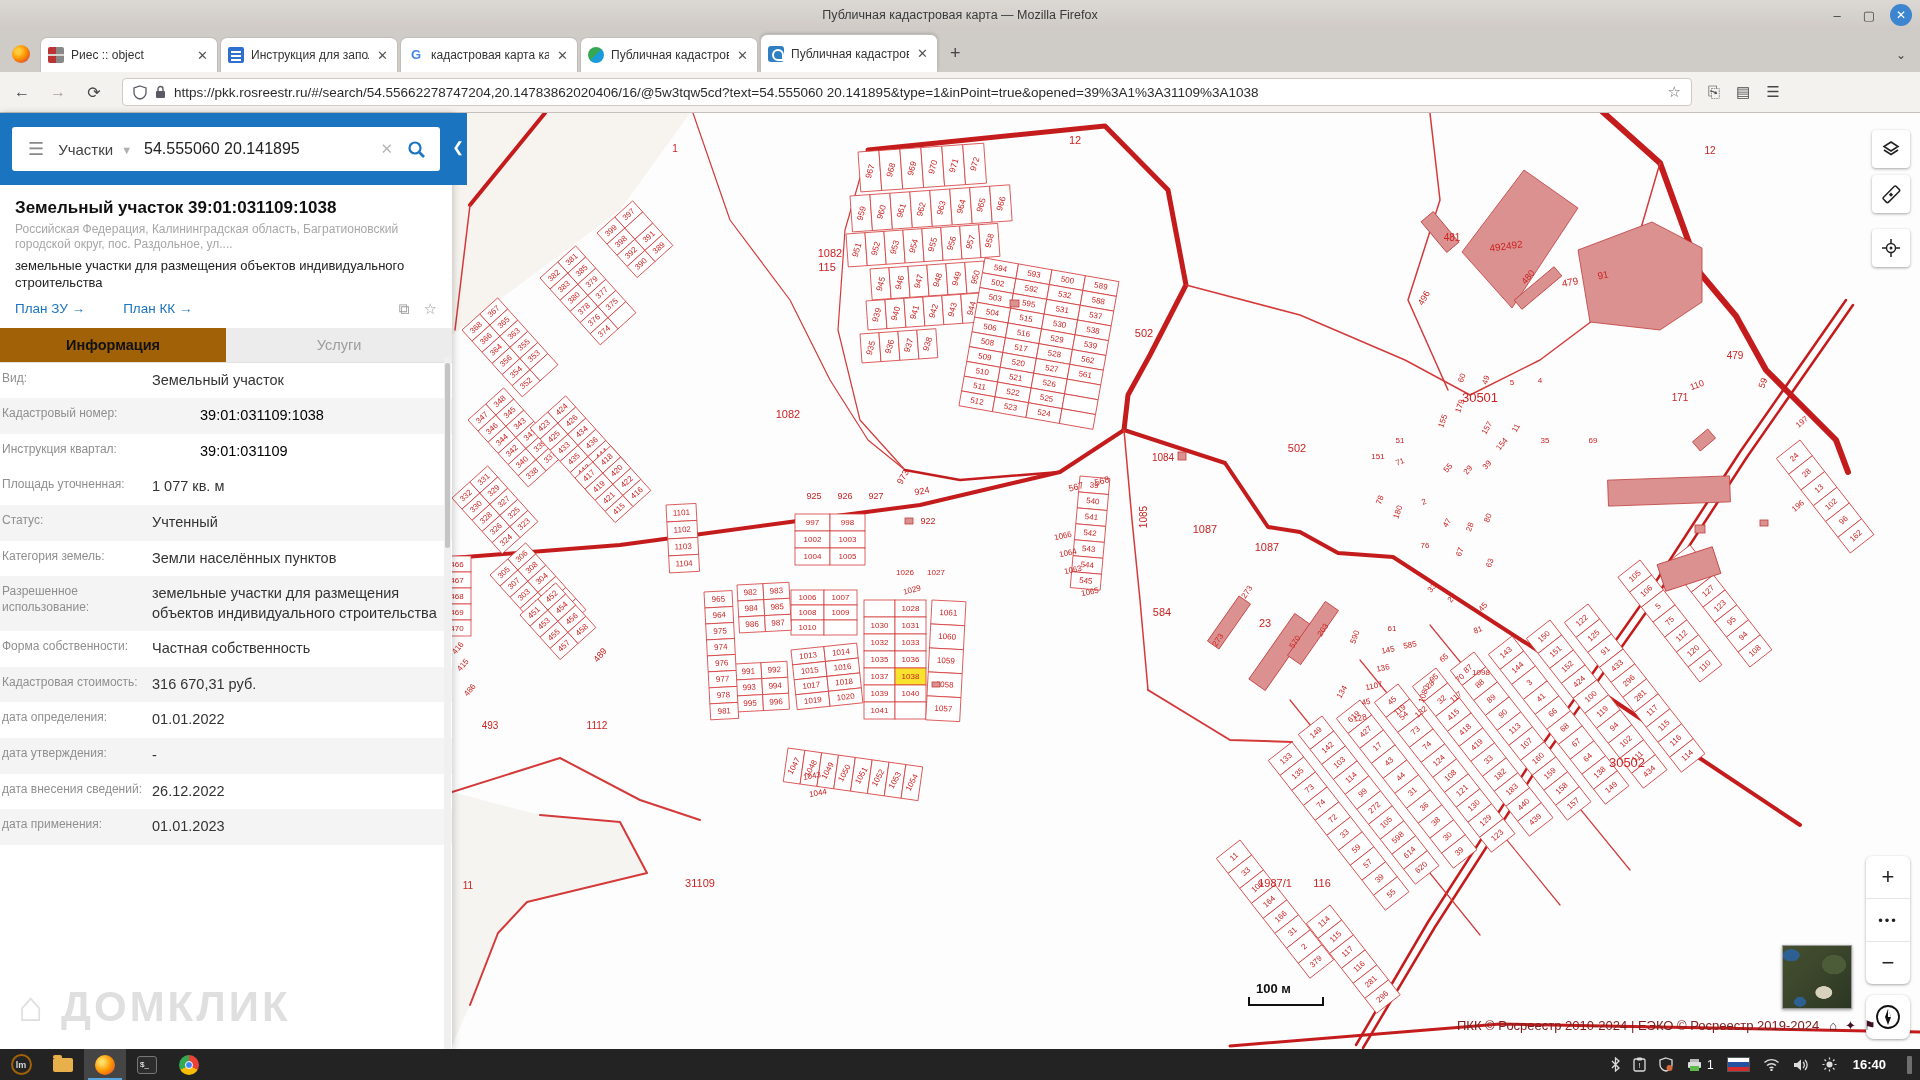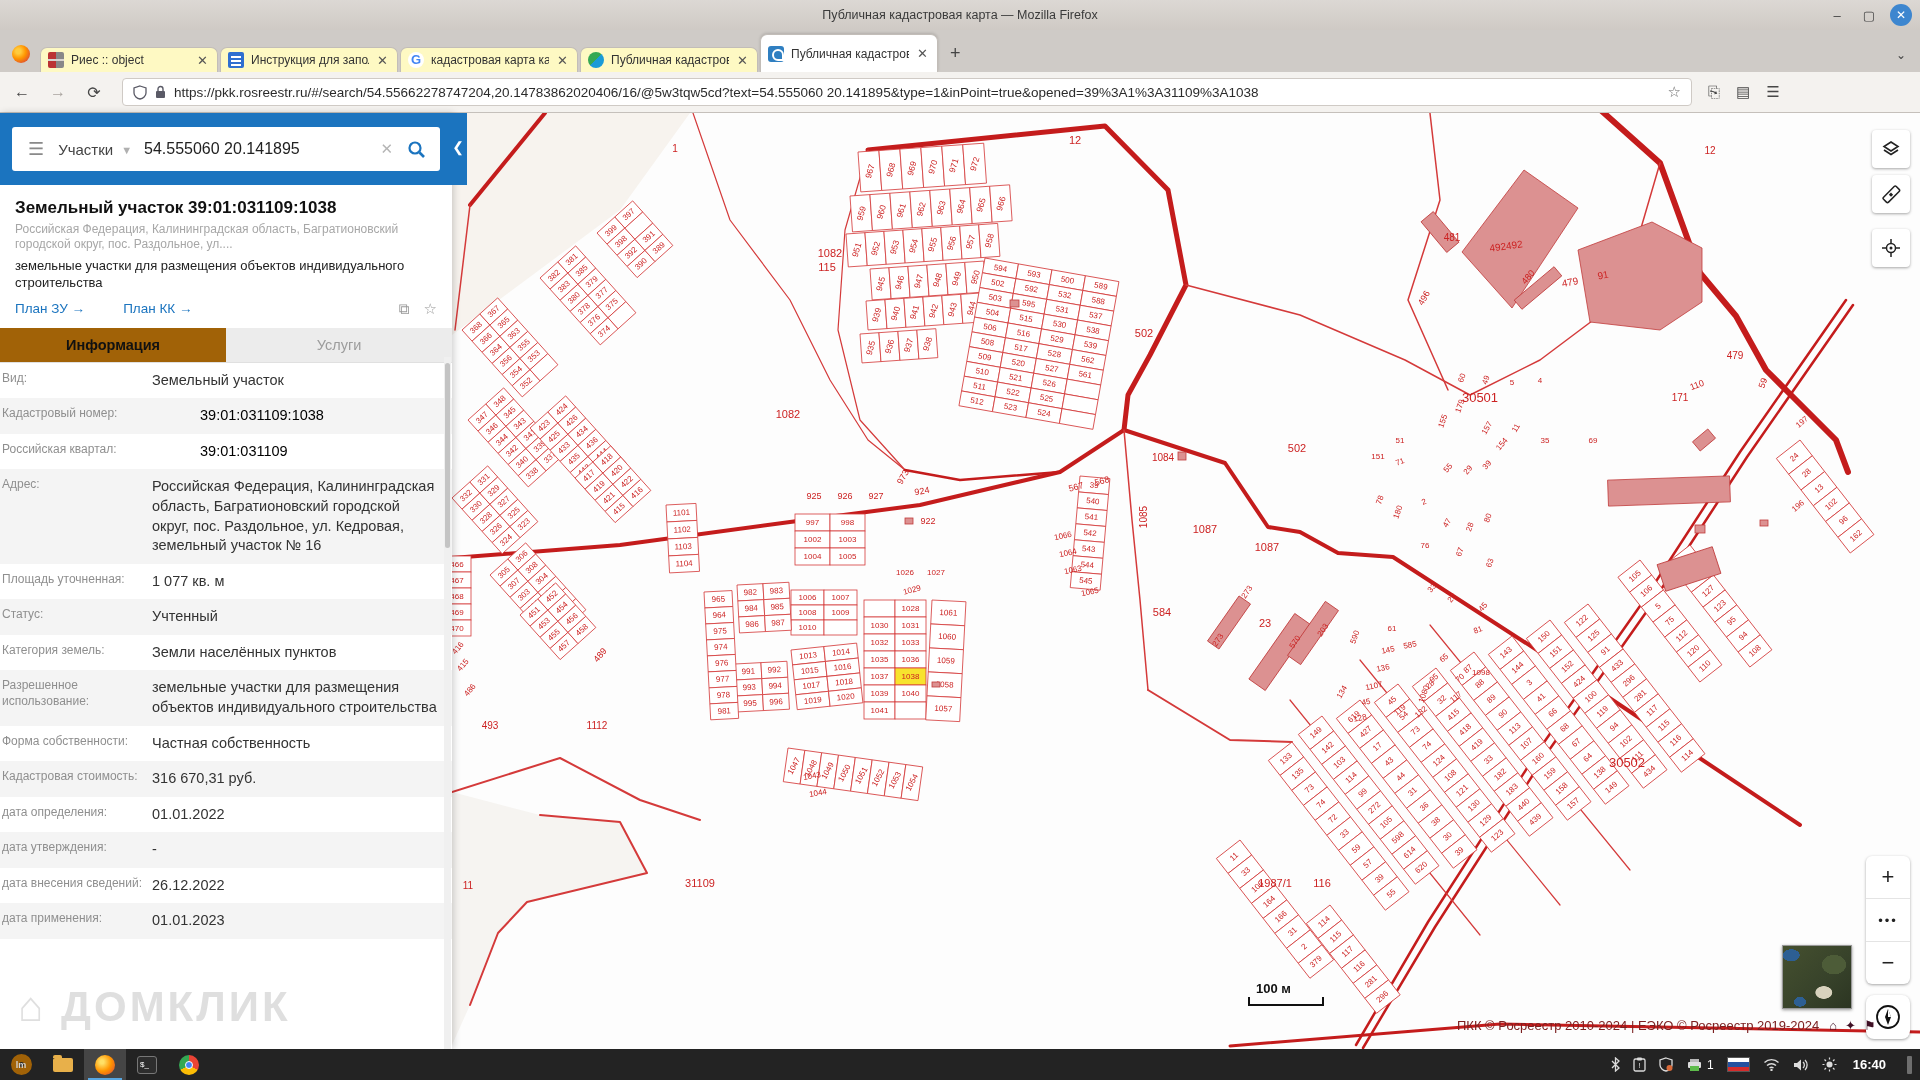--- a/index.html
+++ b/index.html
@@ -12,21 +12,21 @@
   .title-text{position:absolute;left:0;right:0;text-align:center;font-size:12.5px;color:#3a3a3a;}
   .winbtns{position:absolute;right:8px;top:4px;display:flex;gap:10px;align-items:center;}
   .winbtn{width:22px;height:22px;display:flex;align-items:center;justify-content:center;
     font-size:13px;color:#444;}
   .winbtn.close{background:#3d86cf;border-radius:50%;color:#fff;font-size:12px;}
   
   .tabbar{position:absolute;top:30px;left:0;right:0;height:42px;background:#cfcbc7;
     display:flex;align-items:flex-end;}
   .ffbadge{width:18px;height:18px;border-radius:50%;margin:0 10px 9px 12px;
     background:radial-gradient(circle at 35% 35%,#ffcb3d 15%,#ff9500 45%,#e3592a 75%);}
-  .tab{width:178px;height:25px;background:#fef9c3;border:1px solid #c2bdb8;border-bottom:none;
+  .tab{width:178px;height:35px;background:#ffffff;border:1px solid #c2bdb8;border-bottom:none;
     border-radius:7px 7px 0 0;margin-right:2px;display:flex;align-items:center;
     padding:0 7px;font-size:12px;color:#333;box-sizing:border-box;}
   .tab.active{background:#fff;height:38px;box-shadow:0 -1px 3px rgba(0,0,0,.15);}
   .tab .fav{width:16px;height:16px;margin-right:7px;flex:0 0 16px;position:relative;}
   .tab .lbl{flex:1;white-space:nowrap;overflow:hidden;text-overflow:clip;}
   .tab .x{color:#555;font-size:13px;margin-left:6px;padding:0 2px;}
   .newtab{font-size:18px;color:#444;margin:0 0 8px 10px;}
   .tablist-chev{margin-left:auto;margin-right:14px;margin-bottom:10px;color:#444;font-size:12px;}
   
   .fav-grid{background:linear-gradient(90deg,#b33 50%,#888 50%);border-radius:2px;}
@@ -114,21 +114,21 @@
   .scrolltrack{position:absolute;right:1px;top:244px;bottom:0;width:7px;background:#f0f0f0;z-index:7;}
   .scrollthumb{position:absolute;top:6px;left:1px;width:5px;height:185px;background:#c4c4c4;border-radius:3px;}
   .watermark{position:absolute;left:18px;bottom:18px;font-size:42px;font-weight:bold;
      color:rgba(150,150,150,.30);letter-spacing:3px;white-space:nowrap;z-index:6;pointer-events:none;}
   
   .taskbar{position:absolute;left:0;right:0;bottom:0;height:31px;background:#232323;
     display:flex;align-items:center;z-index:20;}
   .tslot{width:42px;height:31px;display:flex;align-items:center;justify-content:center;position:relative;}
   .tslot.activeapp{background:#454545;}
   .tslot.activeapp:after{content:"";position:absolute;left:4px;right:4px;bottom:0;height:2px;background:#58a6e0;}
-  .mintlogo{width:21px;height:21px;border-radius:50%;border:8px solid #a16207;box-sizing:border-box;
+  .mintlogo{width:21px;height:21px;border-radius:50%;border:2px solid #a16207;box-sizing:border-box;
     color:#d6d6d6;font-size:9px;font-weight:bold;display:flex;align-items:center;justify-content:center;}
   .foldericon{width:20px;height:14px;background:#e8b04a;border-radius:2px;position:relative;}
   .foldericon:before{content:"";position:absolute;top:-3px;left:0;width:9px;height:3px;
     background:#e8b04a;border-radius:2px 2px 0 0;}
   .fficon{width:20px;height:20px;border-radius:50%;
     background:radial-gradient(circle at 35% 35%,#ffe066 10%,#ff9500 50%,#e3592a 85%);}
   .termicon{width:20px;height:18px;background:#2d2d2d;border:1px solid #777;border-radius:3px;
     color:#fff;font-size:8px;line-height:16px;padding-left:2px;box-sizing:border-box;}
   .chromeicon{width:20px;height:20px;border-radius:50%;
     background:conic-gradient(#ea4335 0 120deg,#fbbc05 120deg 240deg,#34a853 240deg 360deg);position:relative;}
@@ -1271,26 +1271,22 @@
         <div class="infotable" id="infotable" style="position:relative;">
             <div class="irow">
               <div class="ilabel">Вид:</div>
               <div class="ival">Земельный участок</div>
             </div>
             <div class="irow stripe">
               <div class="ilabel">Кадастровый номер:</div>
               <div class="ival link">39:01:031109:1038</div>
             </div>
             <div class="irow">
-              <div class="ilabel">Российская квартал:</div>
+              <div class="ilabel">Инструкция квартал:</div>
               <div class="ival link">39:01:031109</div>
-            </div>
-            <div class="irow stripe">
-              <div class="ilabel">Адрес:</div>
-              <div class="ival">Российская Федерация, Калининградская область, Багратионовский городской округ, пос. Раздольное, ул. Кедровая, земельный участок № 16</div>
             </div>
             <div class="irow">
               <div class="ilabel">Площадь уточненная:</div>
               <div class="ival">1 077 кв. м</div>
             </div>
             <div class="irow stripe">
               <div class="ilabel">Статус:</div>
               <div class="ival">Учтенный</div>
             </div>
             <div class="irow">

